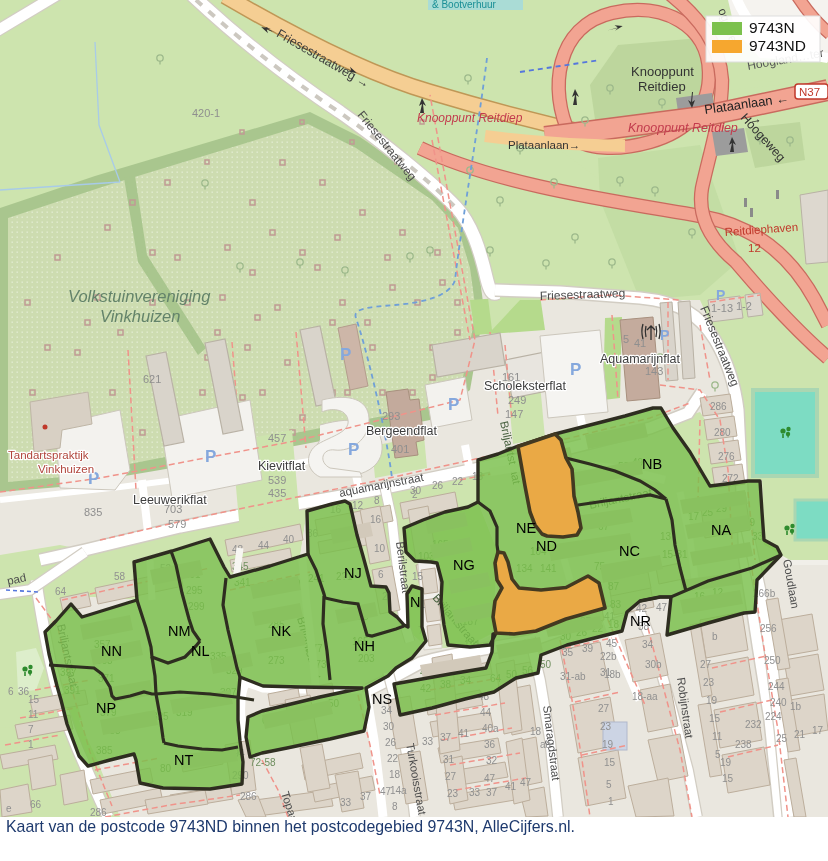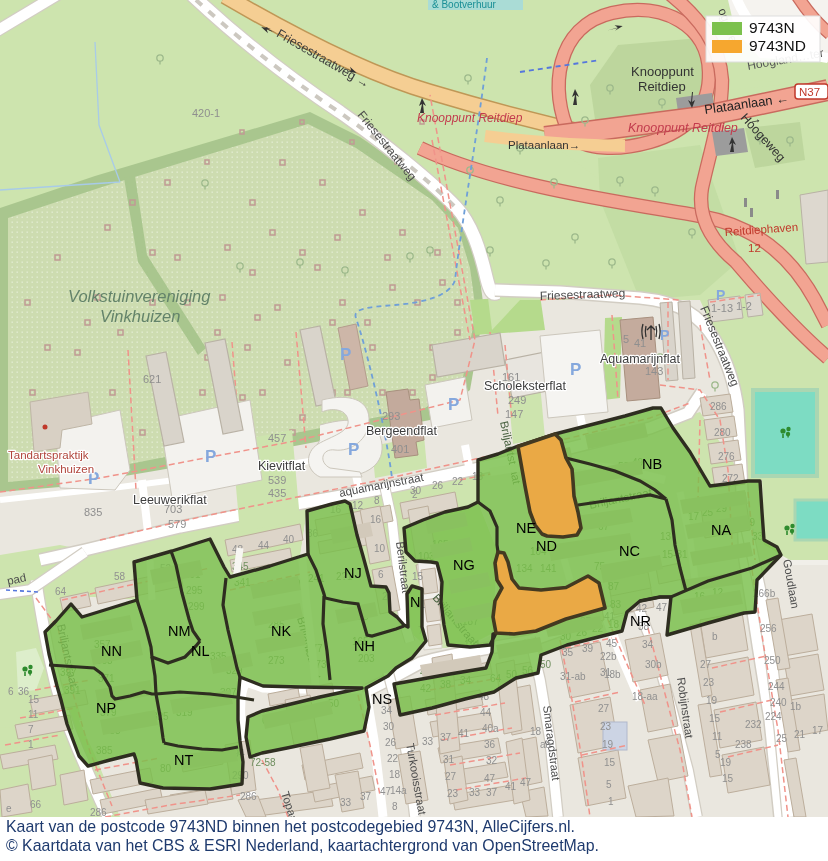--- a/index.html
+++ b/index.html
@@ -888,14 +888,13 @@
 <rect x="712" y="40" width="30" height="13" fill="#f6a72f"></rect>
 
 <text x="749" y="33" font-size="15.5" fill="#111" font-family="Liberation Sans,sans-serif">9743N</text>
 
 <text x="749" y="51" font-size="15.5" fill="#111" font-family="Liberation Sans,sans-serif">9743ND</text>
 </g>
 </svg>
 
 <div class="cap" style="top:818px;">Kaart van de postcode 9743ND binnen het postcodegebied 9743N, AlleCijfers.nl.</div>
 
-<div class="cap" style="top:837px;">© Kaartdata van het CBS &amp; ESRI Nederland, kaartachtergrond van OpenStreetMap.</div>
 </div>
 
 </body></html>

